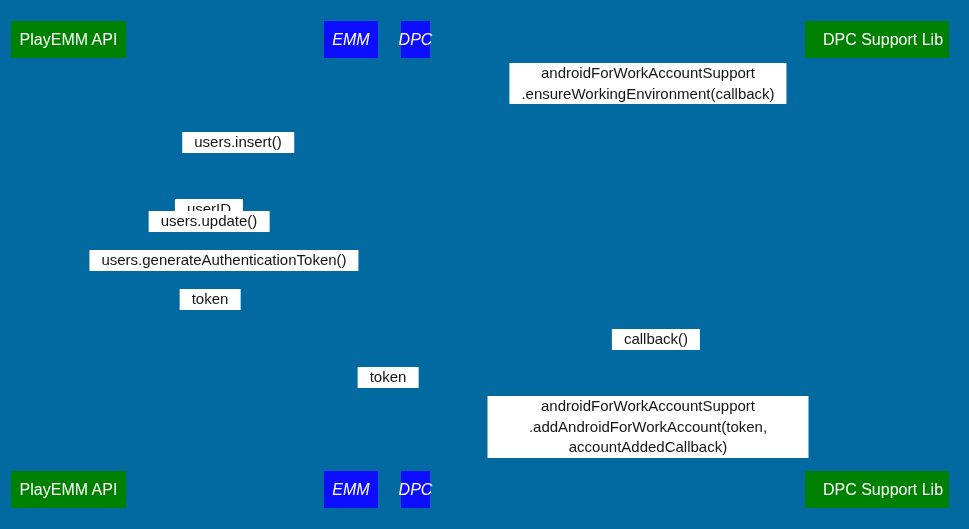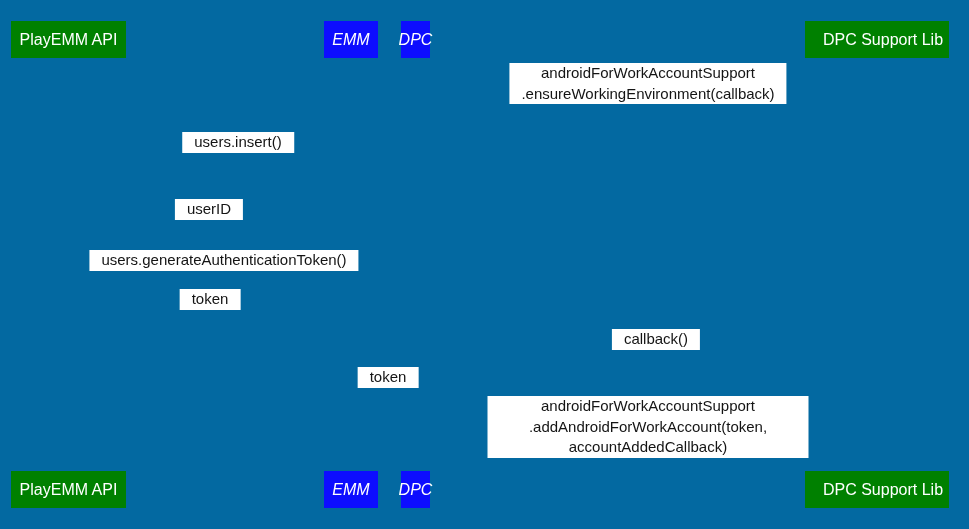--- a/index.html
+++ b/index.html
@@ -65,20 +65,21 @@
 
   <div class="actor green a-playemm row-top">PlayEMM API</div>
   <div class="actor blue a-emm row-top">EMM</div>
   <div class="actor blue a-dpc row-top">DPC</div>
   <div class="actor green a-dpclib row-top">DPC Support Lib</div>
 
   <div class="msg m0">androidForWorkAccountSupport
 .ensureWorkingEnvironment(callback)</div>
   <div class="msg m1">users.insert()</div>
   <div class="msg m2">userID</div>
+  <div class="msg m3">users.update()</div>
   <div class="msg m4">users.generateAuthenticationToken()</div>
   <div class="msg m5">token</div>
   <div class="msg m6">callback()</div>
   <div class="msg m7">token</div>
   <div class="msg m8">androidForWorkAccountSupport
 .addAndroidForWorkAccount(token, accountAddedCallback)</div>
 
   <div class="actor green a-playemm row-bottom">PlayEMM API</div>
   <div class="actor blue a-emm row-bottom">EMM</div>
   <div class="actor blue a-dpc row-bottom">DPC</div>

